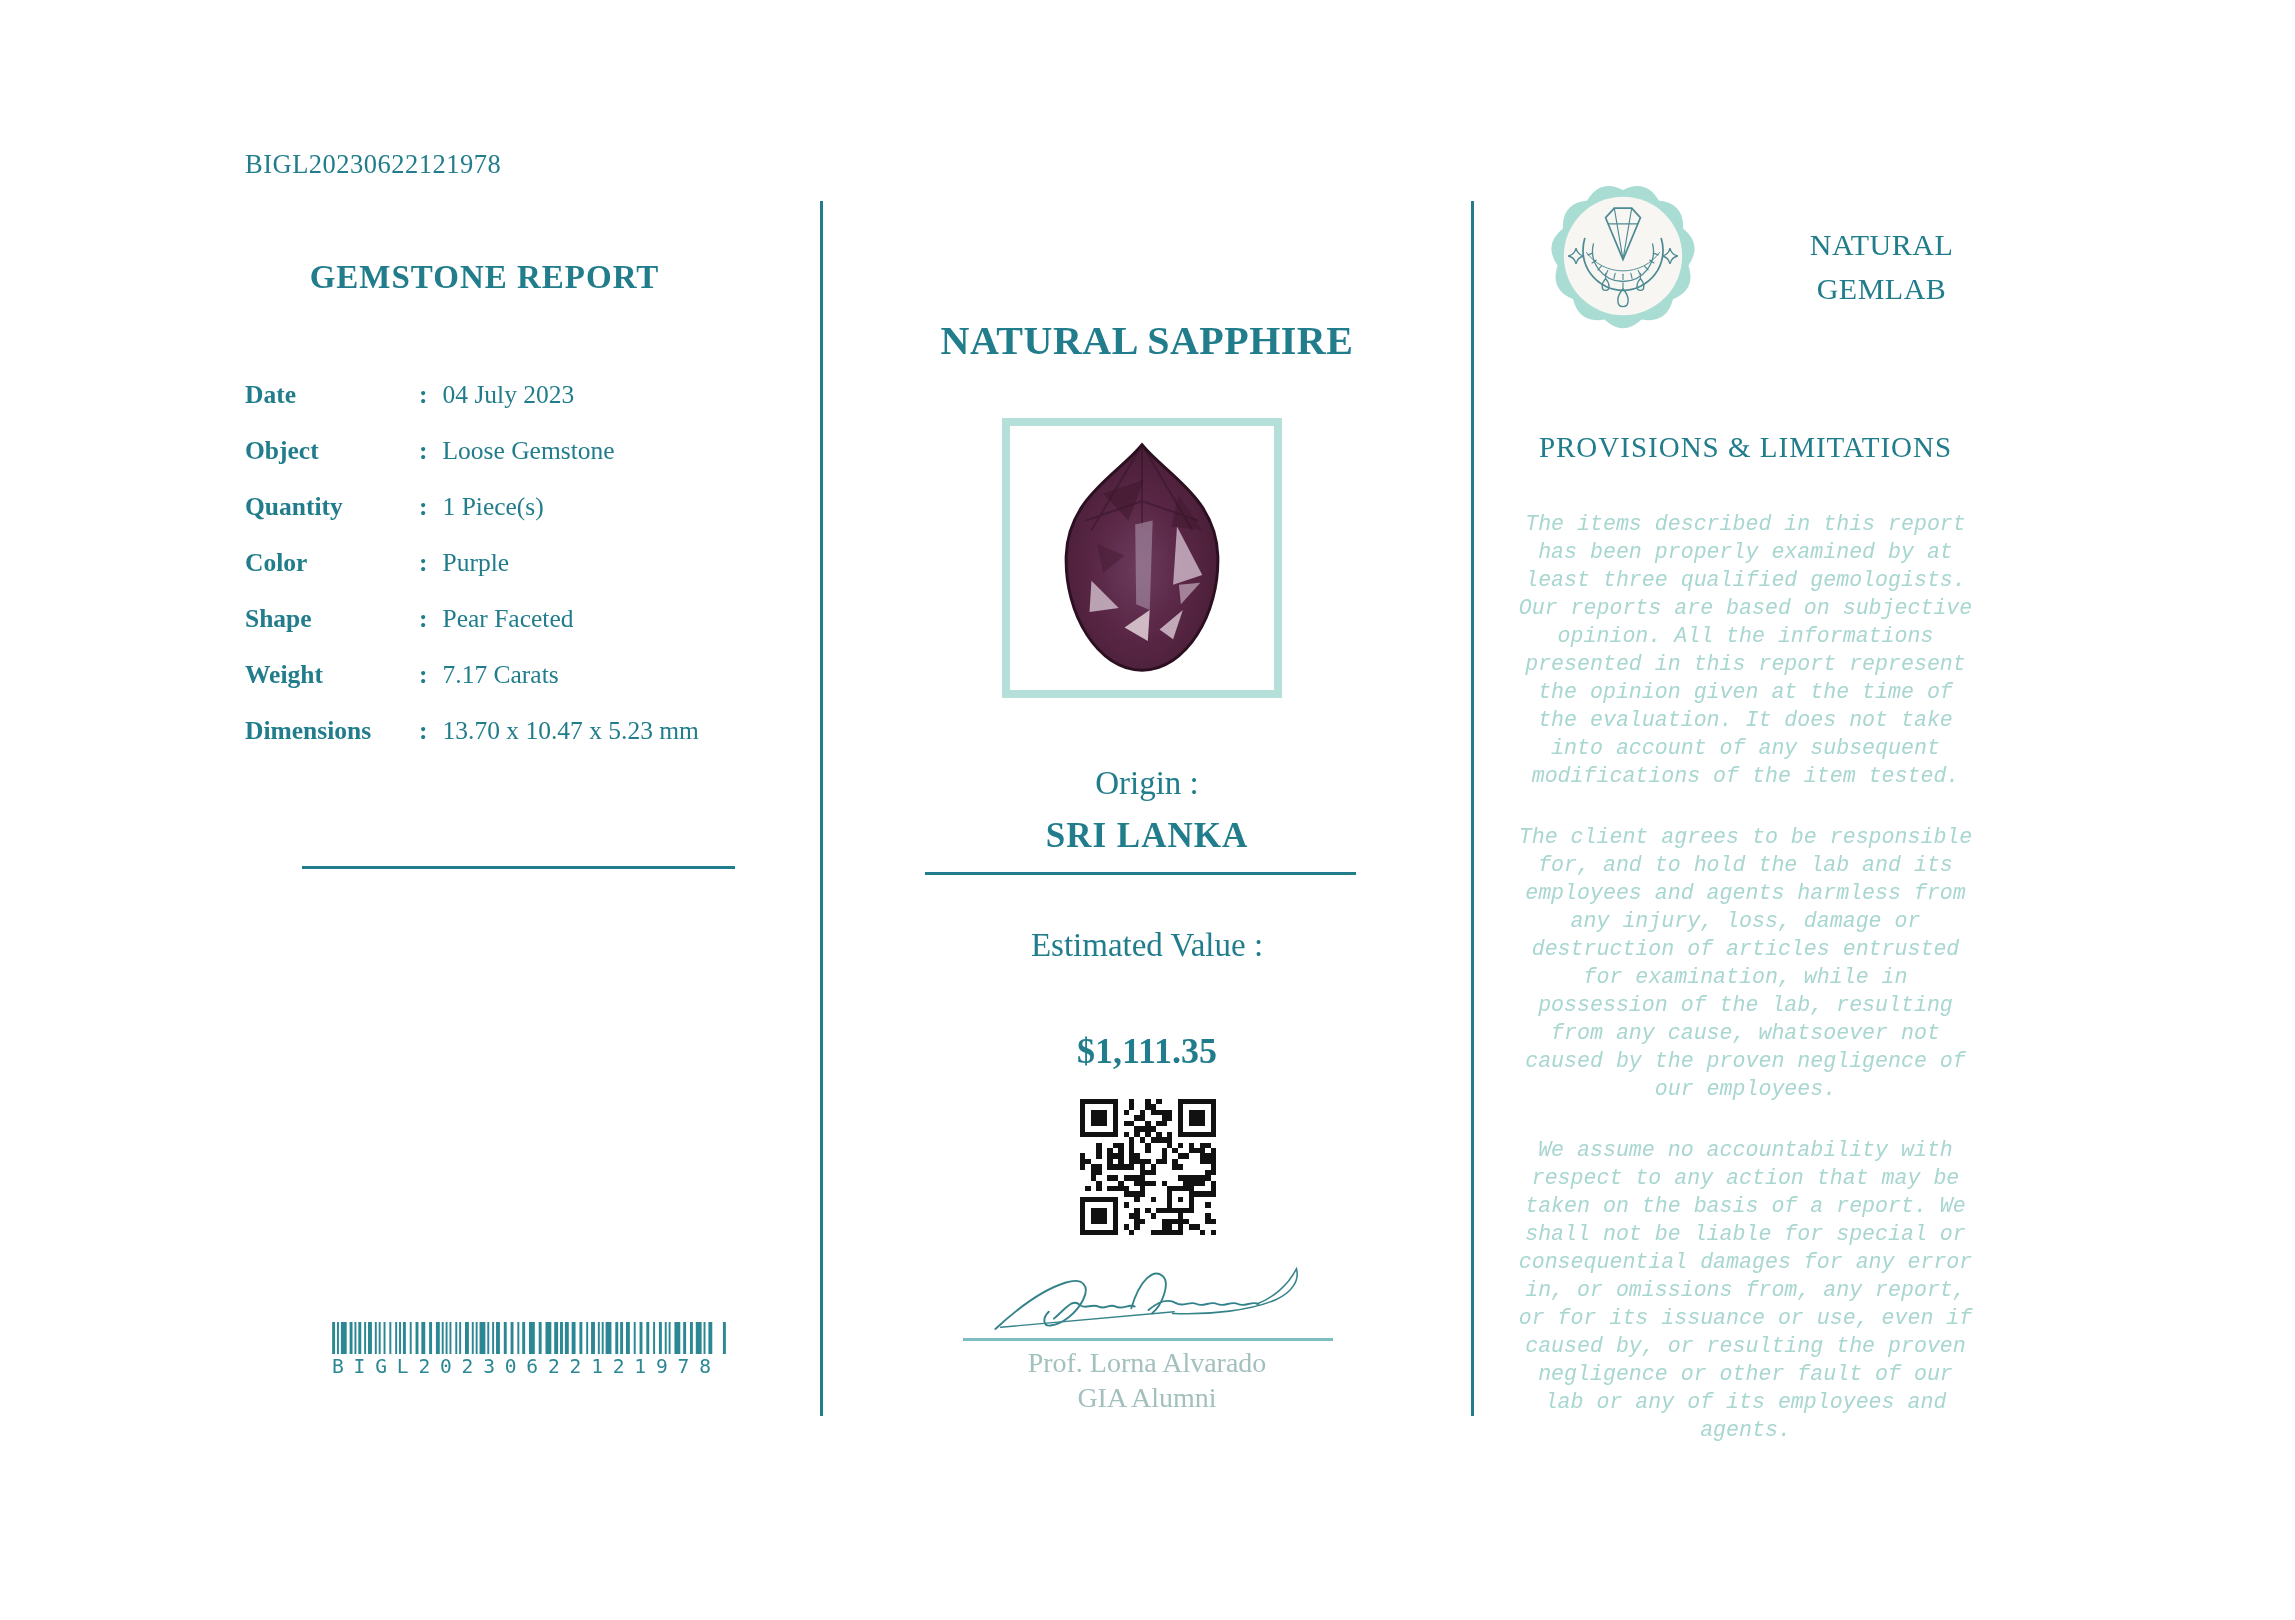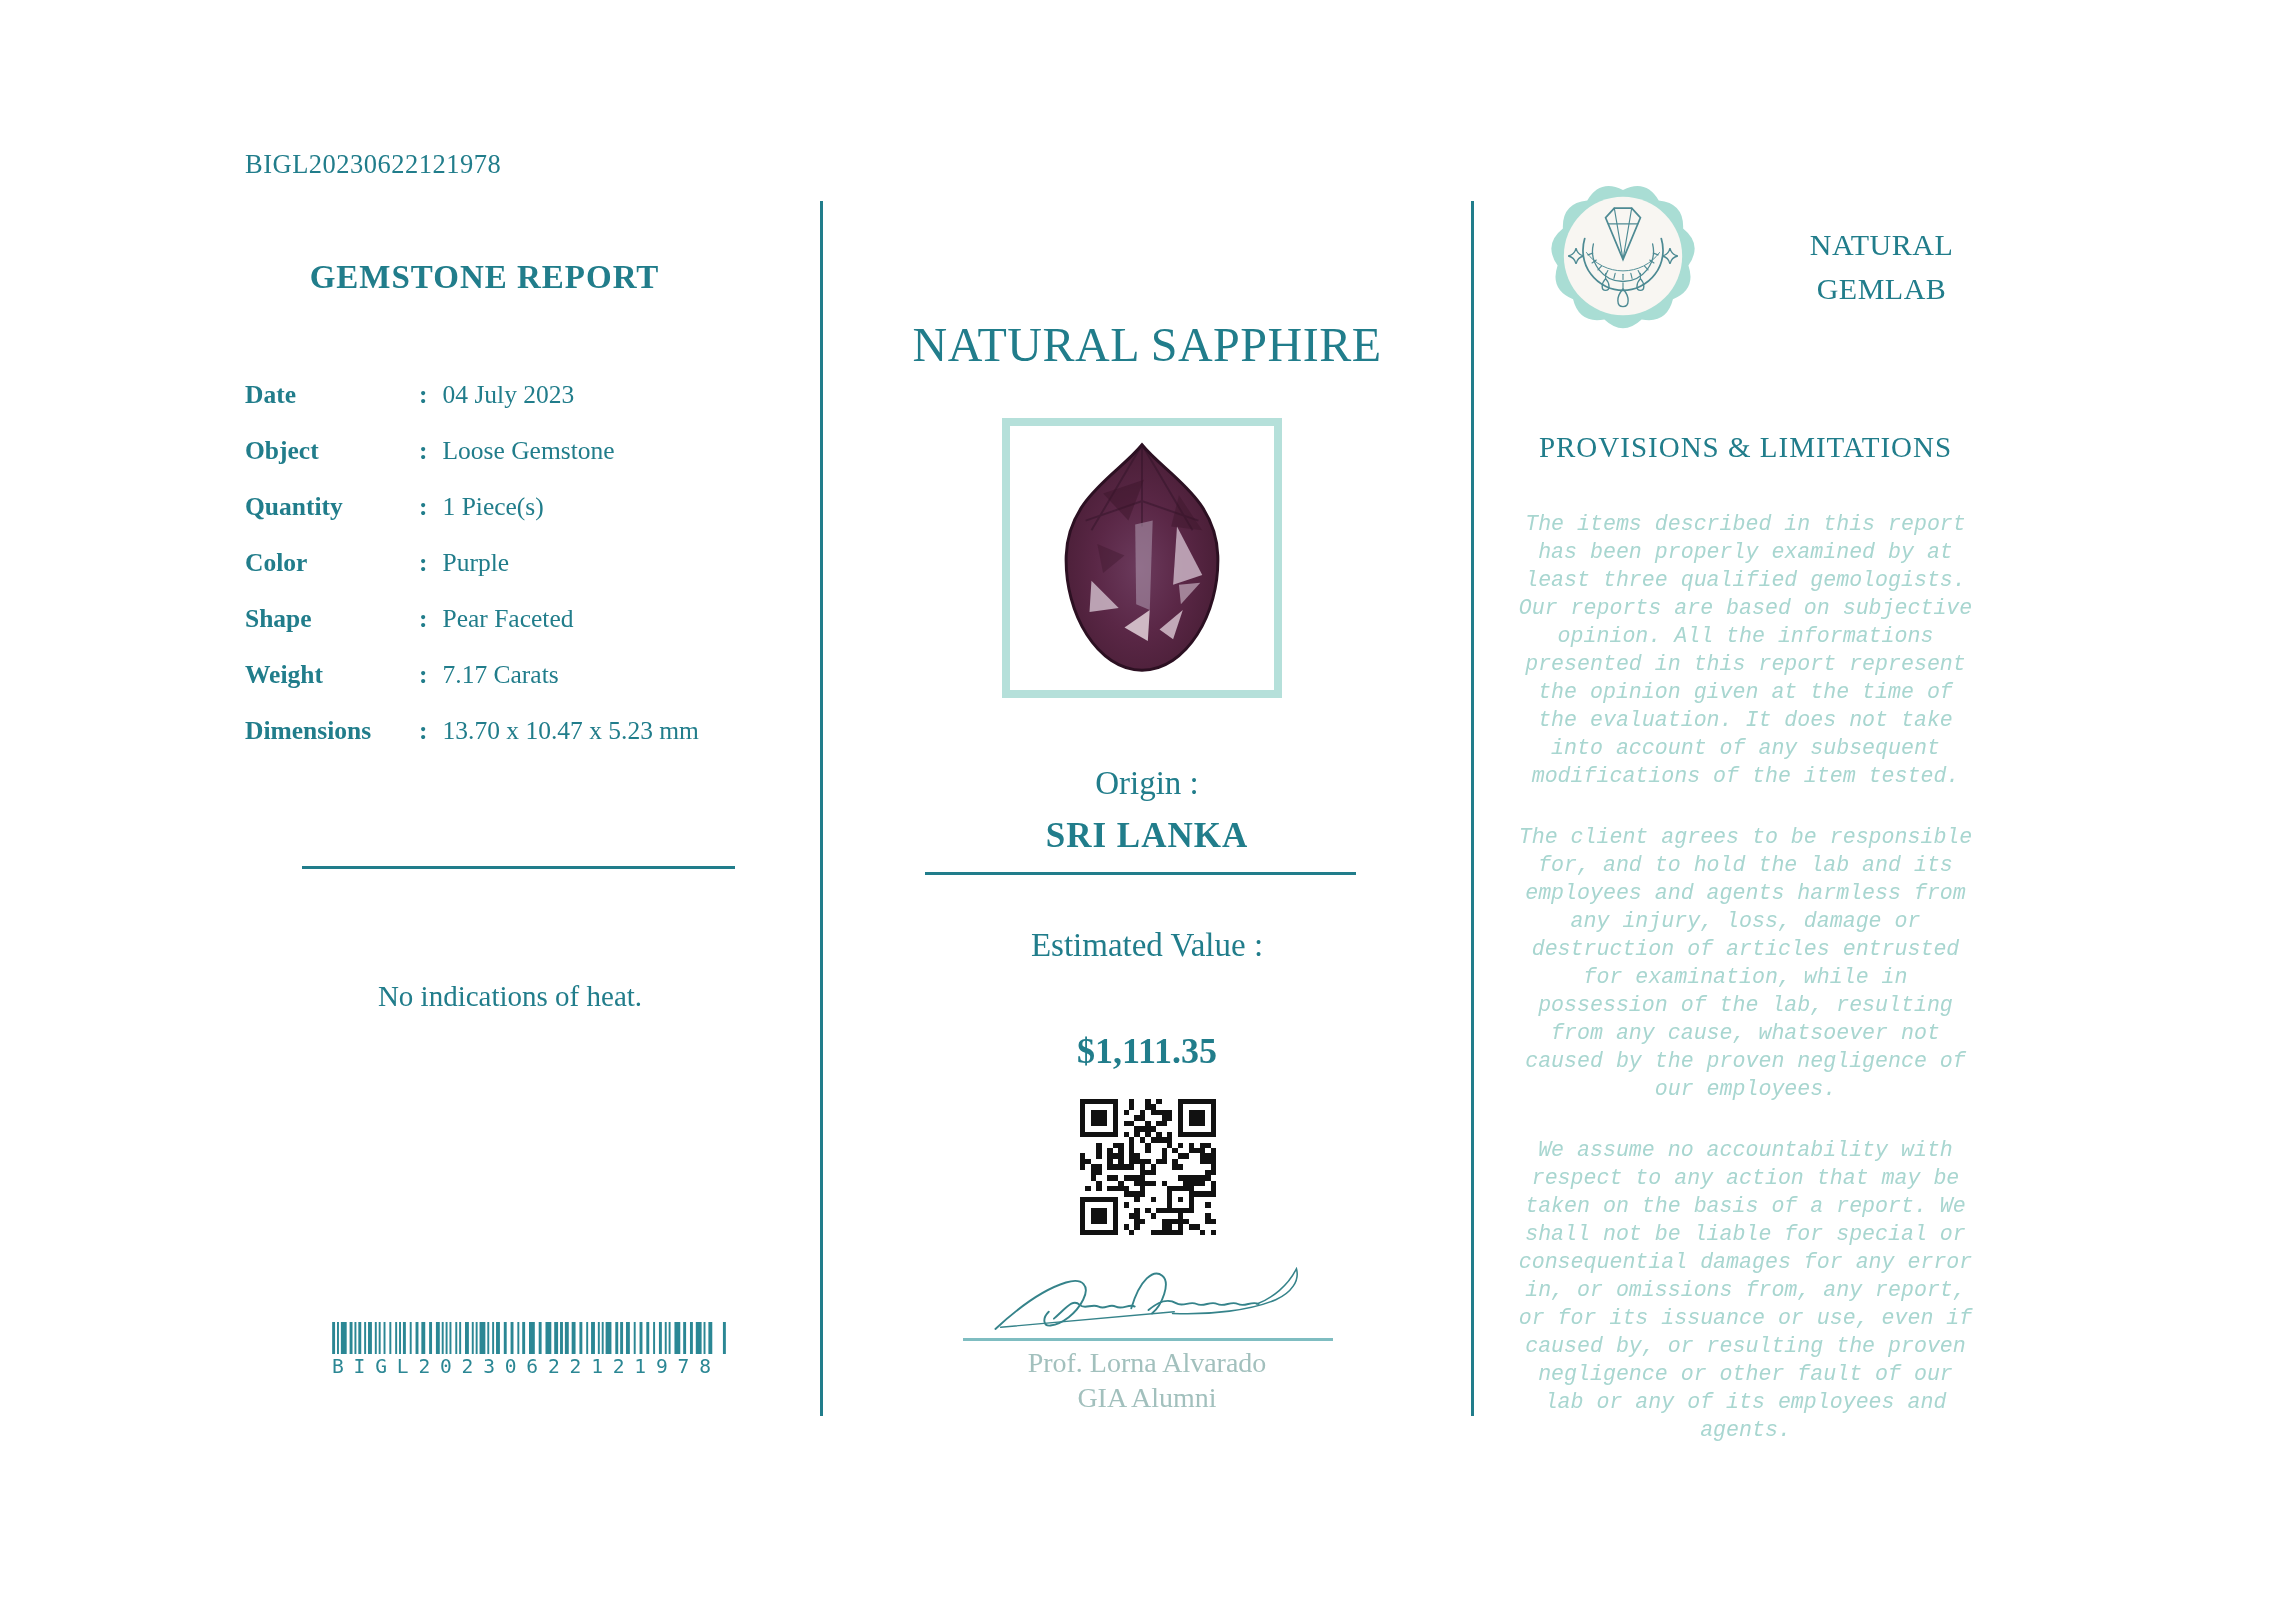--- a/index.html
+++ b/index.html
@@ -36,21 +36,21 @@
   #barcode-svg{left:330px;top:1322px;}
   #barcode-text{left:332px;top:1355px;width:412px;font-family:"DejaVu Sans Mono",monospace;
     font-size:19.6px;letter-spacing:9.8px;color:var(--barcode);white-space:nowrap;}
   
   .vline{width:2.9px;background:var(--teal);top:201px;height:1215px;}
   #vdiv-1{left:820px;}
   #vdiv-2{left:1471px;}
   
   .mid{left:912px;width:470px;}
   #identification-heading{top:257px;font-size:33px;}
-  #species-name{top:317px;font-size:48px;font-weight:normal;letter-spacing:0.5px;}
+  #species-name{top:317px;font-size:40px;font-weight:bold;letter-spacing:0.5px;}
   #gem-frame{left:1002px;top:418px;width:280px;height:280px;border:8.8px solid var(--frame);
     background:#ffffff;display:flex;align-items:center;justify-content:center;}
   #origin-label{top:765px;font-size:33px;}
   #origin-value{top:816px;font-size:35px;font-weight:bold;letter-spacing:1px;}
   #mid-divider{left:925px;top:872px;width:431px;}
   #value-label{top:927px;font-size:33px;}
   #value-amount{top:984px;font-size:36px;font-weight:bold;margin-top:46px;}
   #qr-svg{left:1080px;top:1099px;}
   #signature-svg{left:978px;top:1255px;}
   #signature-line{left:963px;top:1338px;width:370px;height:2.9px;background:var(--sig-line);}
@@ -106,21 +106,20 @@
     </div>
     <div class="detail-row">
       <span class="detail-label">Dimensions</span>
       <span class="detail-colon">:</span>
       <span class="detail-value">13.70 x 10.47 x 5.23 mm</span>
     </div>
   </div>
 
   <div class="abs hline" id="left-divider"></div>
 
-  <div class="abs center" id="comments-text">No indications of heat.</div>
 
   <svg class="abs" id="barcode-svg" width="398" height="32" viewBox="0 0 406 33" fill="#2b8794">
       <rect x="0" y="0" width="3" height="33"></rect>
       <rect x="5" y="0" width="2" height="33"></rect>
       <rect x="9" y="0" width="6" height="33"></rect>
       <rect x="18" y="0" width="3" height="33"></rect>
       <rect x="23" y="0" width="2" height="33"></rect>
       <rect x="27" y="0" width="3" height="33"></rect>
       <rect x="33" y="0" width="2" height="33"></rect>
       <rect x="37" y="0" width="4" height="33"></rect>

